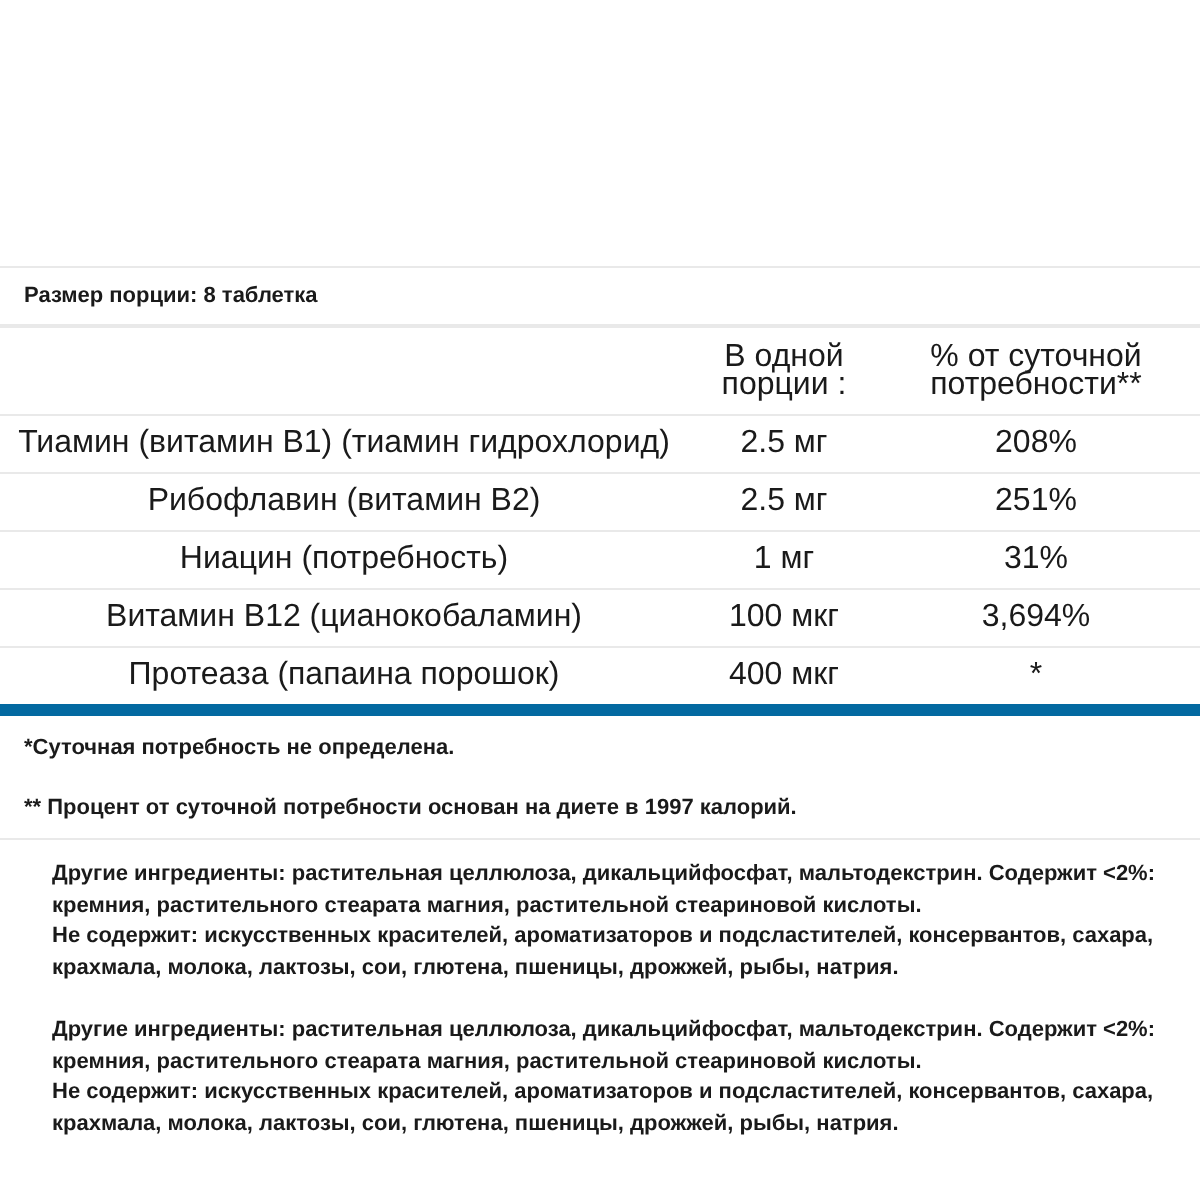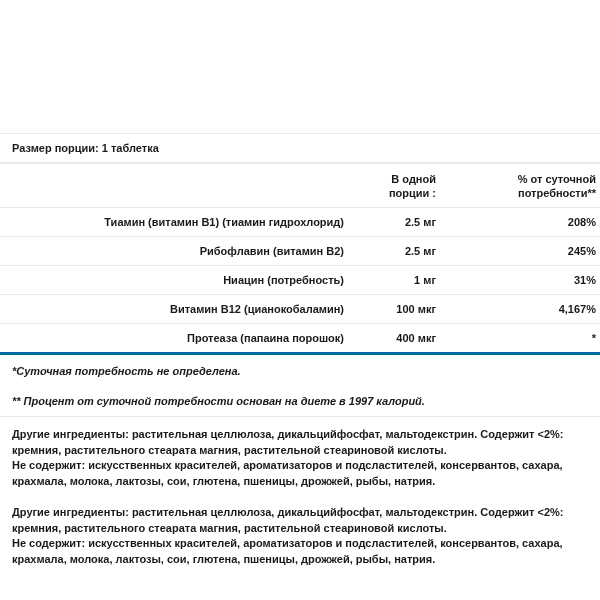--- a/index.html
+++ b/index.html
@@ -50,47 +50,46 @@
     table-layout: fixed;
     font-size: 11px;
   }
   .facts-table col.c-name   { width: 348px; }
   .facts-table col.c-amount { width: 92px;  }
   .facts-table col.c-dv     { width: 160px; }
 
   .facts-table th,
   .facts-table td {
     padding: 7px 4px 7px 0;
-    font-weight: bold;
-    font-size: 11px;
+    font-weight: normal;
+    font-size: 16px;
     line-height: 14px;
-    text-align: right;
+    text-align: center;
     vertical-align: top;
     border: 0;
     border-bottom: 1px solid #e9e9e9;
   }
   .facts-table th.h-name,
   .facts-table td.d-name {
   }
   .facts-table th.h-amount,
   .facts-table td.d-amount {
     padding-left: 0;
   }
   .facts-table thead th {
     padding-top: 8px;
     padding-bottom: 7px;
   }
   .facts-table tbody tr:last-child td {
-    border-bottom: 3px solid #0369a1;
+    border-bottom: 6px solid #0369a1;
   }
 
   
   .footnotes {
     padding: 0;
-    font-style: italic;
   }
   .footnote {
     padding: 8px 12px 8px 12px;
     font-size: 11px;
     font-weight: bold;
     line-height: 14px;
   }
   .footnote.first { padding-top: 9px; }
 
   
@@ -99,30 +98,30 @@
   }
   .ing-block {
     font-size: 11px;
     font-weight: bold;
     line-height: 15.5px;
     max-width: 576px;
   }
   .ing-block + .ing-block {
     margin-top: 16px;
   }
-  .ing-line { display: block; }
+  .ing-line { display: block; margin-left: 14px; }
 </style>
 </head>
 <body>
 
 <div class="panel">
 
   <div class="divider"></div>
 
-  <div class="info-row">Размер порции: 1 таблетка</div>
+  <div class="info-row">Размер порции: 8 таблетка</div>
 
   <div class="divider"></div>
 
 
   <div class="divider"></div>
 
   <table class="facts-table">
     <colgroup>
       <col class="c-name">
       <col class="c-amount">
@@ -137,31 +136,31 @@
     </thead>
     <tbody>
       <tr>
         <td class="d-name">Тиамин (витамин B1) (тиамин гидрохлорид)</td>
         <td class="d-amount">2.5 мг</td>
         <td class="d-dv">208%</td>
       </tr>
       <tr>
         <td class="d-name">Рибофлавин (витамин B2)</td>
         <td class="d-amount">2.5 мг</td>
-        <td class="d-dv">245%</td>
+        <td class="d-dv">251%</td>
       </tr>
       <tr>
         <td class="d-name">Ниацин (потребность)</td>
         <td class="d-amount">1 мг</td>
         <td class="d-dv">31%</td>
       </tr>
       <tr>
         <td class="d-name">Витамин B12 (цианокобаламин)</td>
         <td class="d-amount">100 мкг</td>
-        <td class="d-dv">4,167%</td>
+        <td class="d-dv">3,694%</td>
       </tr>
       <tr>
         <td class="d-name">Протеаза (папаина порошок)</td>
         <td class="d-amount">400 мкг</td>
         <td class="d-dv">*</td>
       </tr>
     </tbody>
   </table>
 
   <div class="footnotes">

